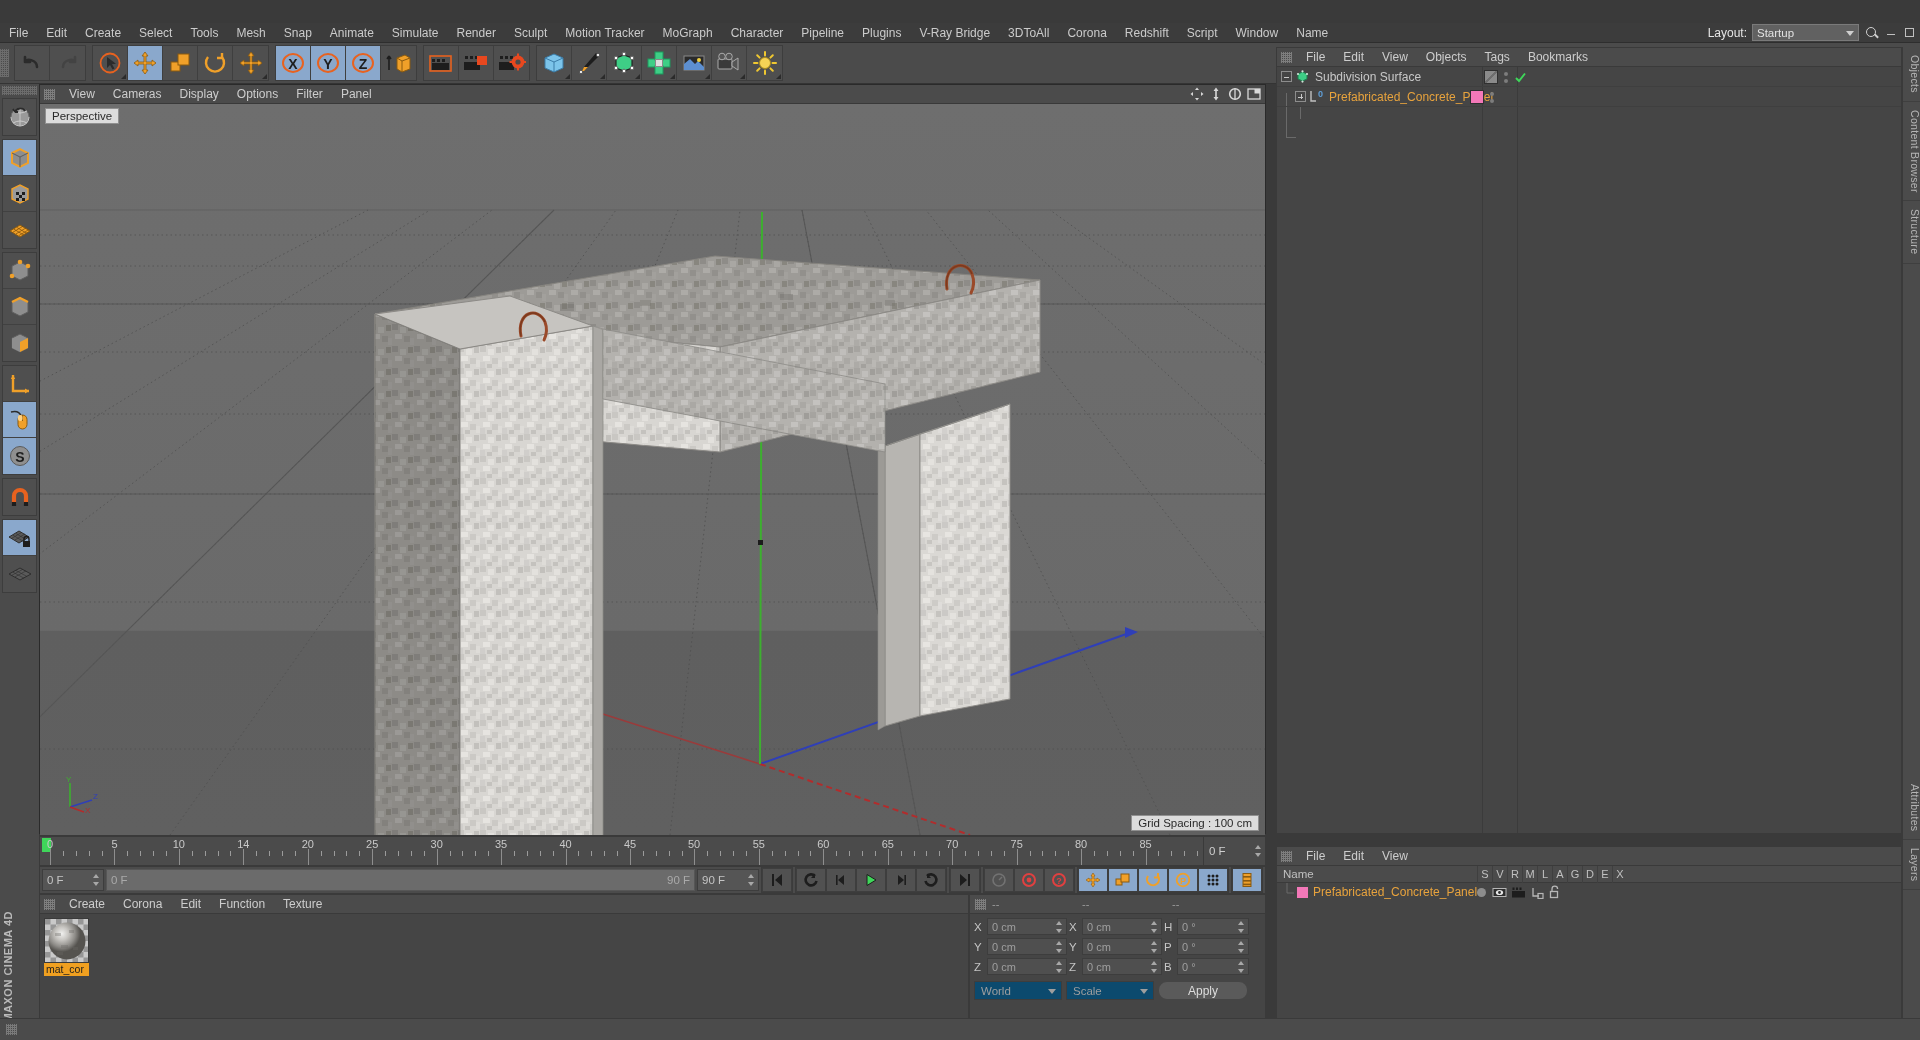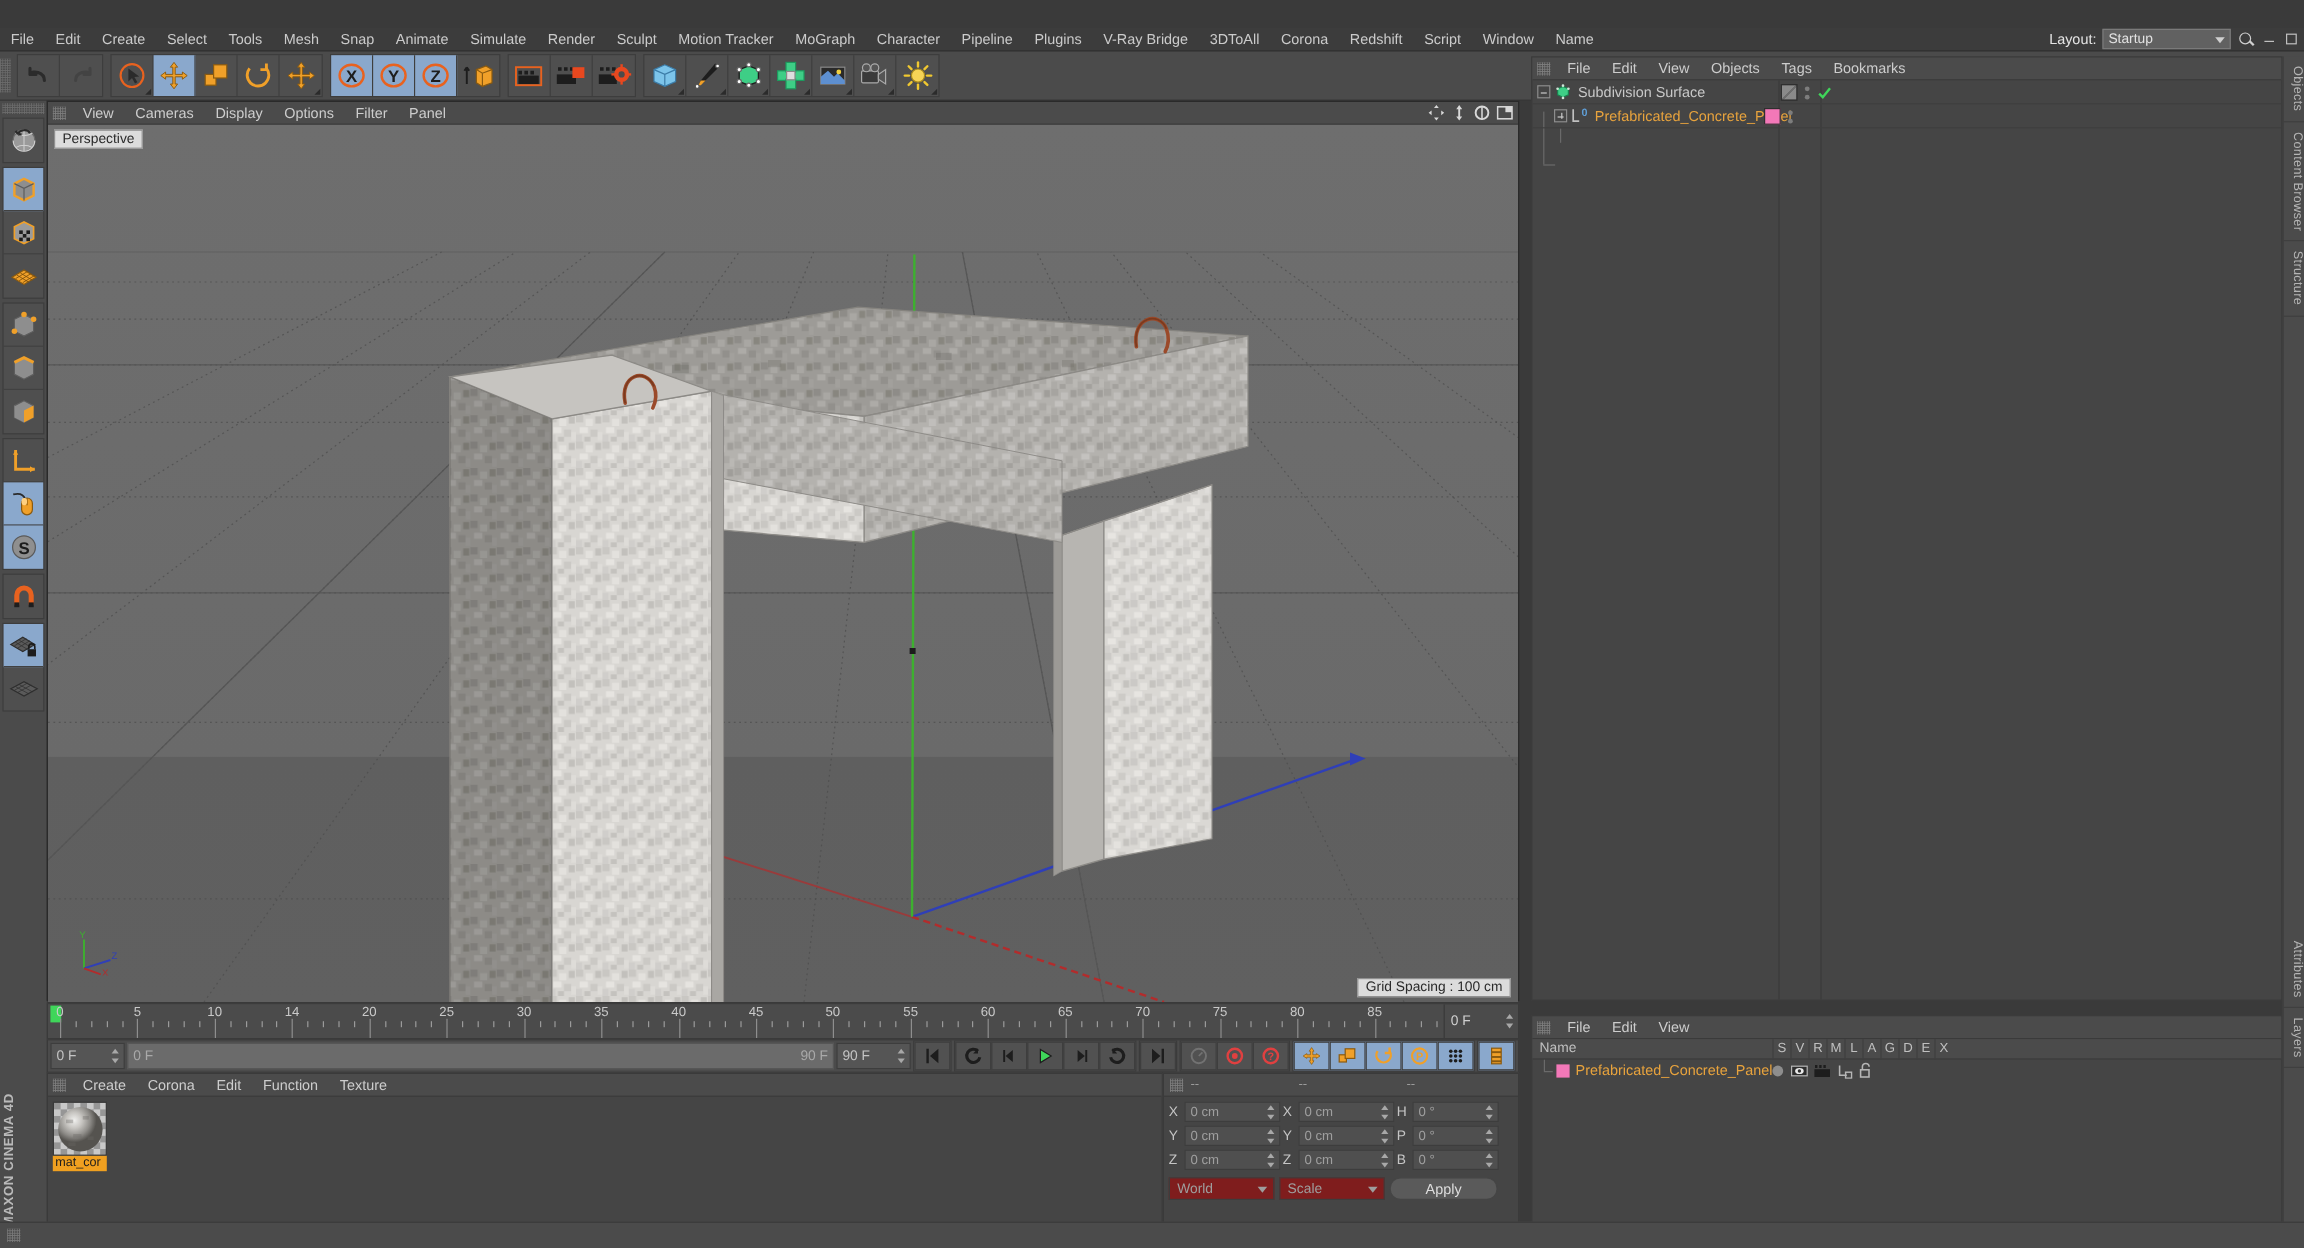--- a/index.html
+++ b/index.html
@@ -258,21 +258,21 @@
   .coord-rows { padding: 4px 4px 0; }
   .coord-row { display: flex; align-items: center; gap: 2px; margin-bottom: 3px; }
   .clab { width: 11px; font-size: 11.5px; color: #c5c5c5; text-align: left; }
   .cfield {
     width: 80px; height: 17px; background: #4f4f4f; border: 1px solid #3d3d3d;
     font-size: 11px; color: #9f9f9f; display: flex; align-items: center;
     padding-left: 4px; position: relative;
   }
   .coord-bottom { display: flex; gap: 4px; padding: 3px 4px; align-items: center; }
   .cdd {
-    width: 88px; height: 19px; background: #7f1d1d; border: 1px solid #3d3d3d;
+    width: 88px; height: 19px; background: #0c4a6e; border: 1px solid #3d3d3d;
     font-size: 11.5px; color: #9e9e9e; display: flex; align-items: center;
     padding-left: 6px; position: relative;
   }
   .cdd .caret {
     position: absolute; right: 5px; top: 7px;
     border-left: 4px solid transparent; border-right: 4px solid transparent;
     border-top: 5px solid #9e9e9e;
   }
   .capply {
     width: 90px; height: 19px; background: #5a5a5a; border: 1px solid #454545;

